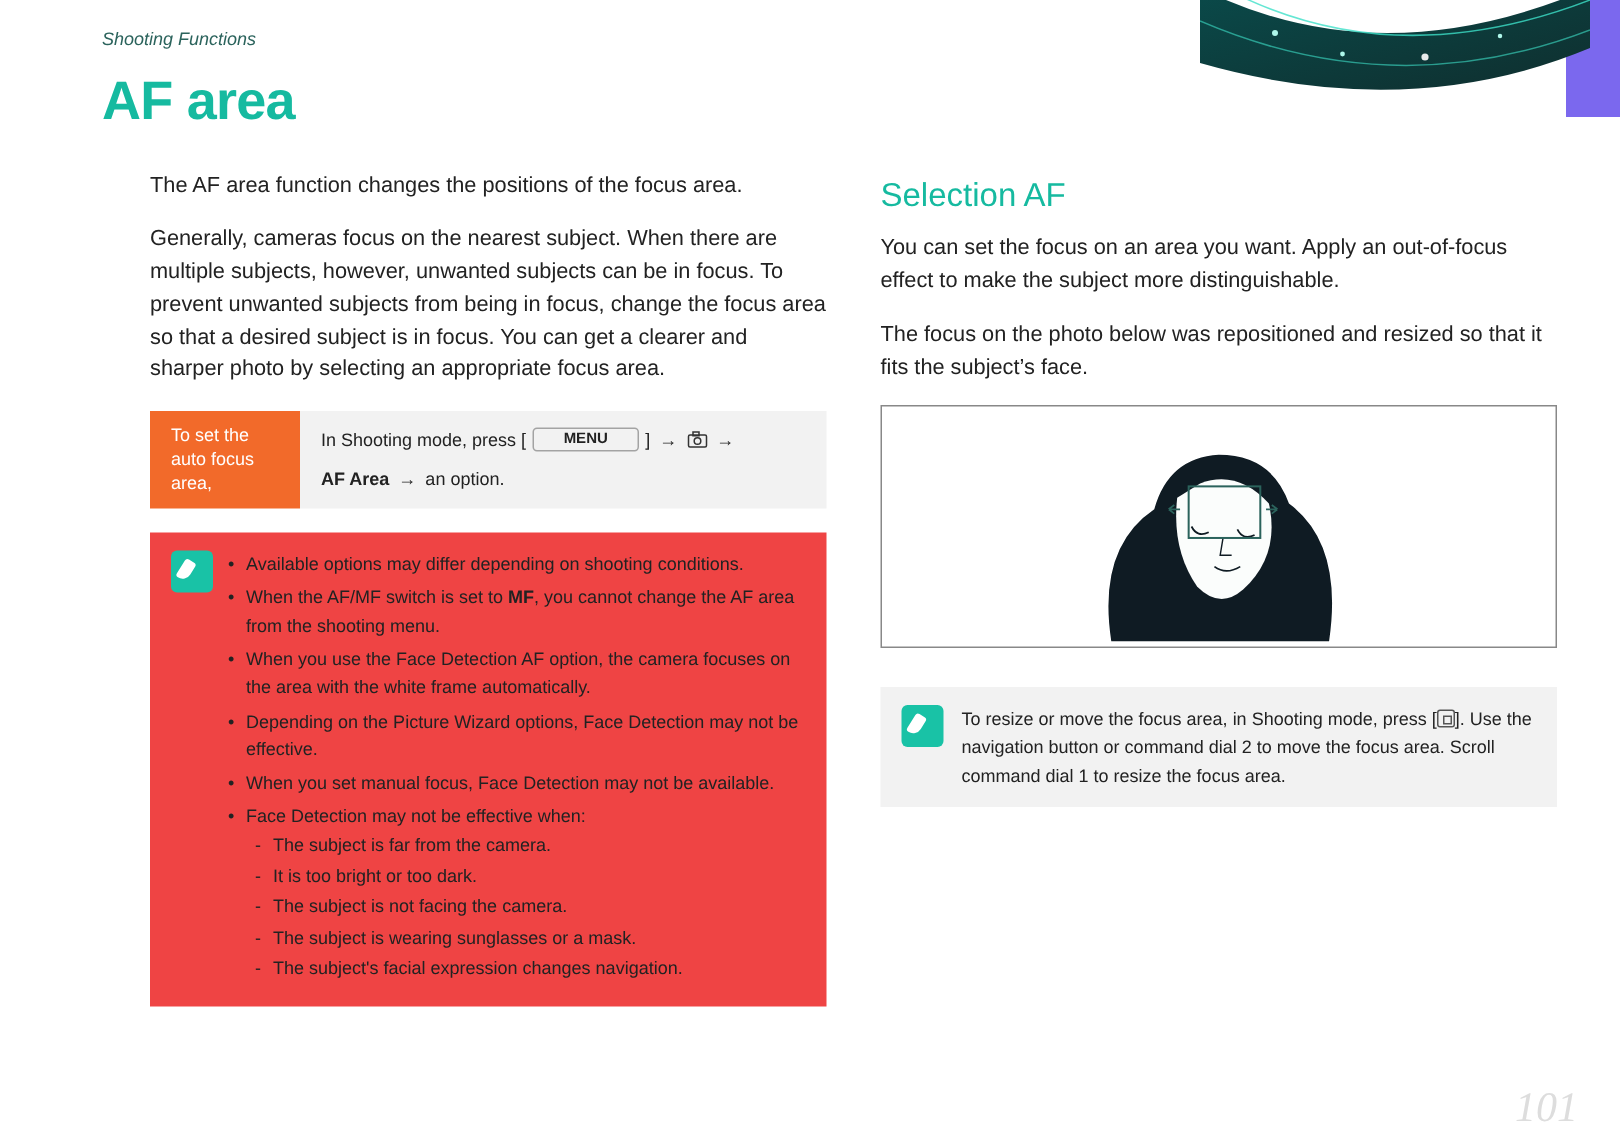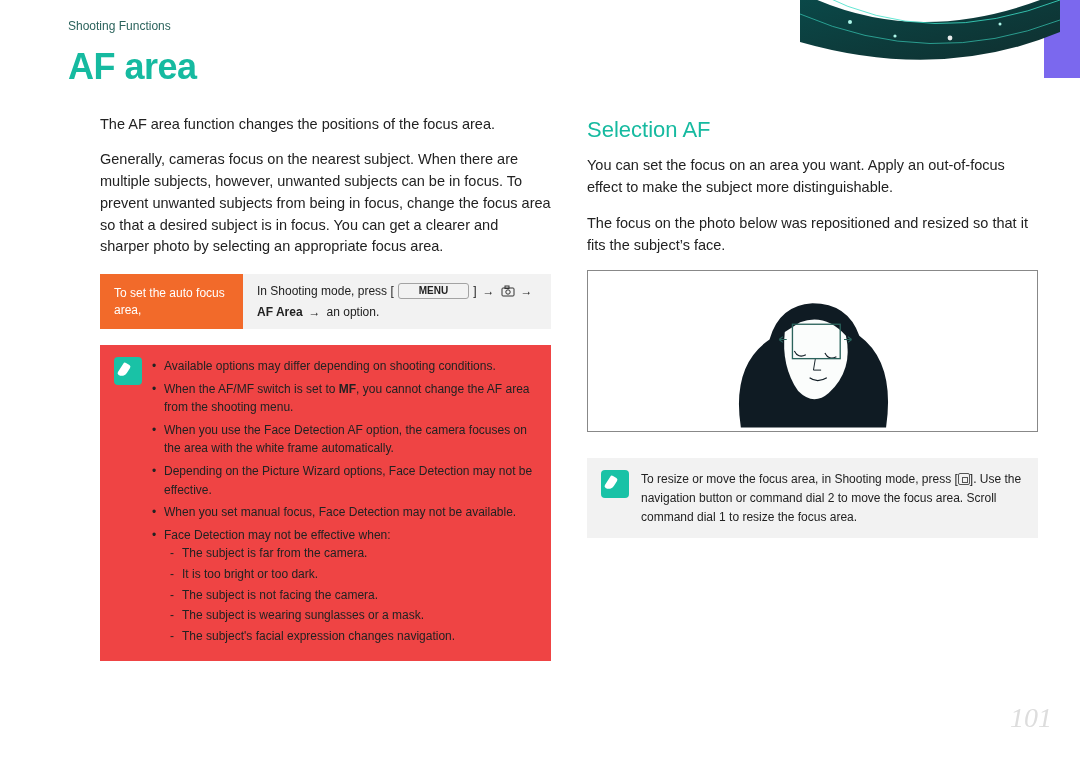--- a/index.html
+++ b/index.html
@@ -28,20 +28,21 @@
   }
   .swoosh {
     position: absolute;
     top: -8px; right: 20px;
     width: 260px; height: 120px;
   }
   .breadcrumb {
     padding: 18px 0 0 68px;
     font-size: 12px;
     color: #2b635c;
+    font-style: italic;
   }
   h1.title {
     padding: 6px 0 20px 68px;
     font-size: 36px;
     font-weight: 800;
     color: #16baa0;
     letter-spacing: -0.5px;
   }
   .cols {
     display: flex;
@@ -60,21 +61,21 @@
 
   .instr-row {
     display: flex;
     margin: 16px 0;
     font-size: 12px;
   }
   .instr-left {
     background: #f26a2a;
     color: #fff;
     padding: 8px 14px;
-    width: 143px;
+    width: 100px;
     display: flex;
     align-items: center;
     line-height: 1.35;
   }
   .instr-right {
     background: #f2f2f2;
     color: #222;
     padding: 8px 14px;
     flex: 1;
     display: flex;
@@ -180,21 +181,21 @@
   .ok-icon-inl::after {
     content: "";
     position: absolute;
     left: 3px; top: 3px;
     width: 4px; height: 4px;
     border: 1px solid #555;
   }
 
   .page-num {
     position: absolute;
-    bottom: 26px; right: 28px;
+    bottom: 5px; right: 28px;
     font-size: 28px;
     font-style: italic;
     color: #ddd;
     font-family: Georgia, serif;
   }
 </style>
 </head>
 <body>
 
 <div class="deco">

